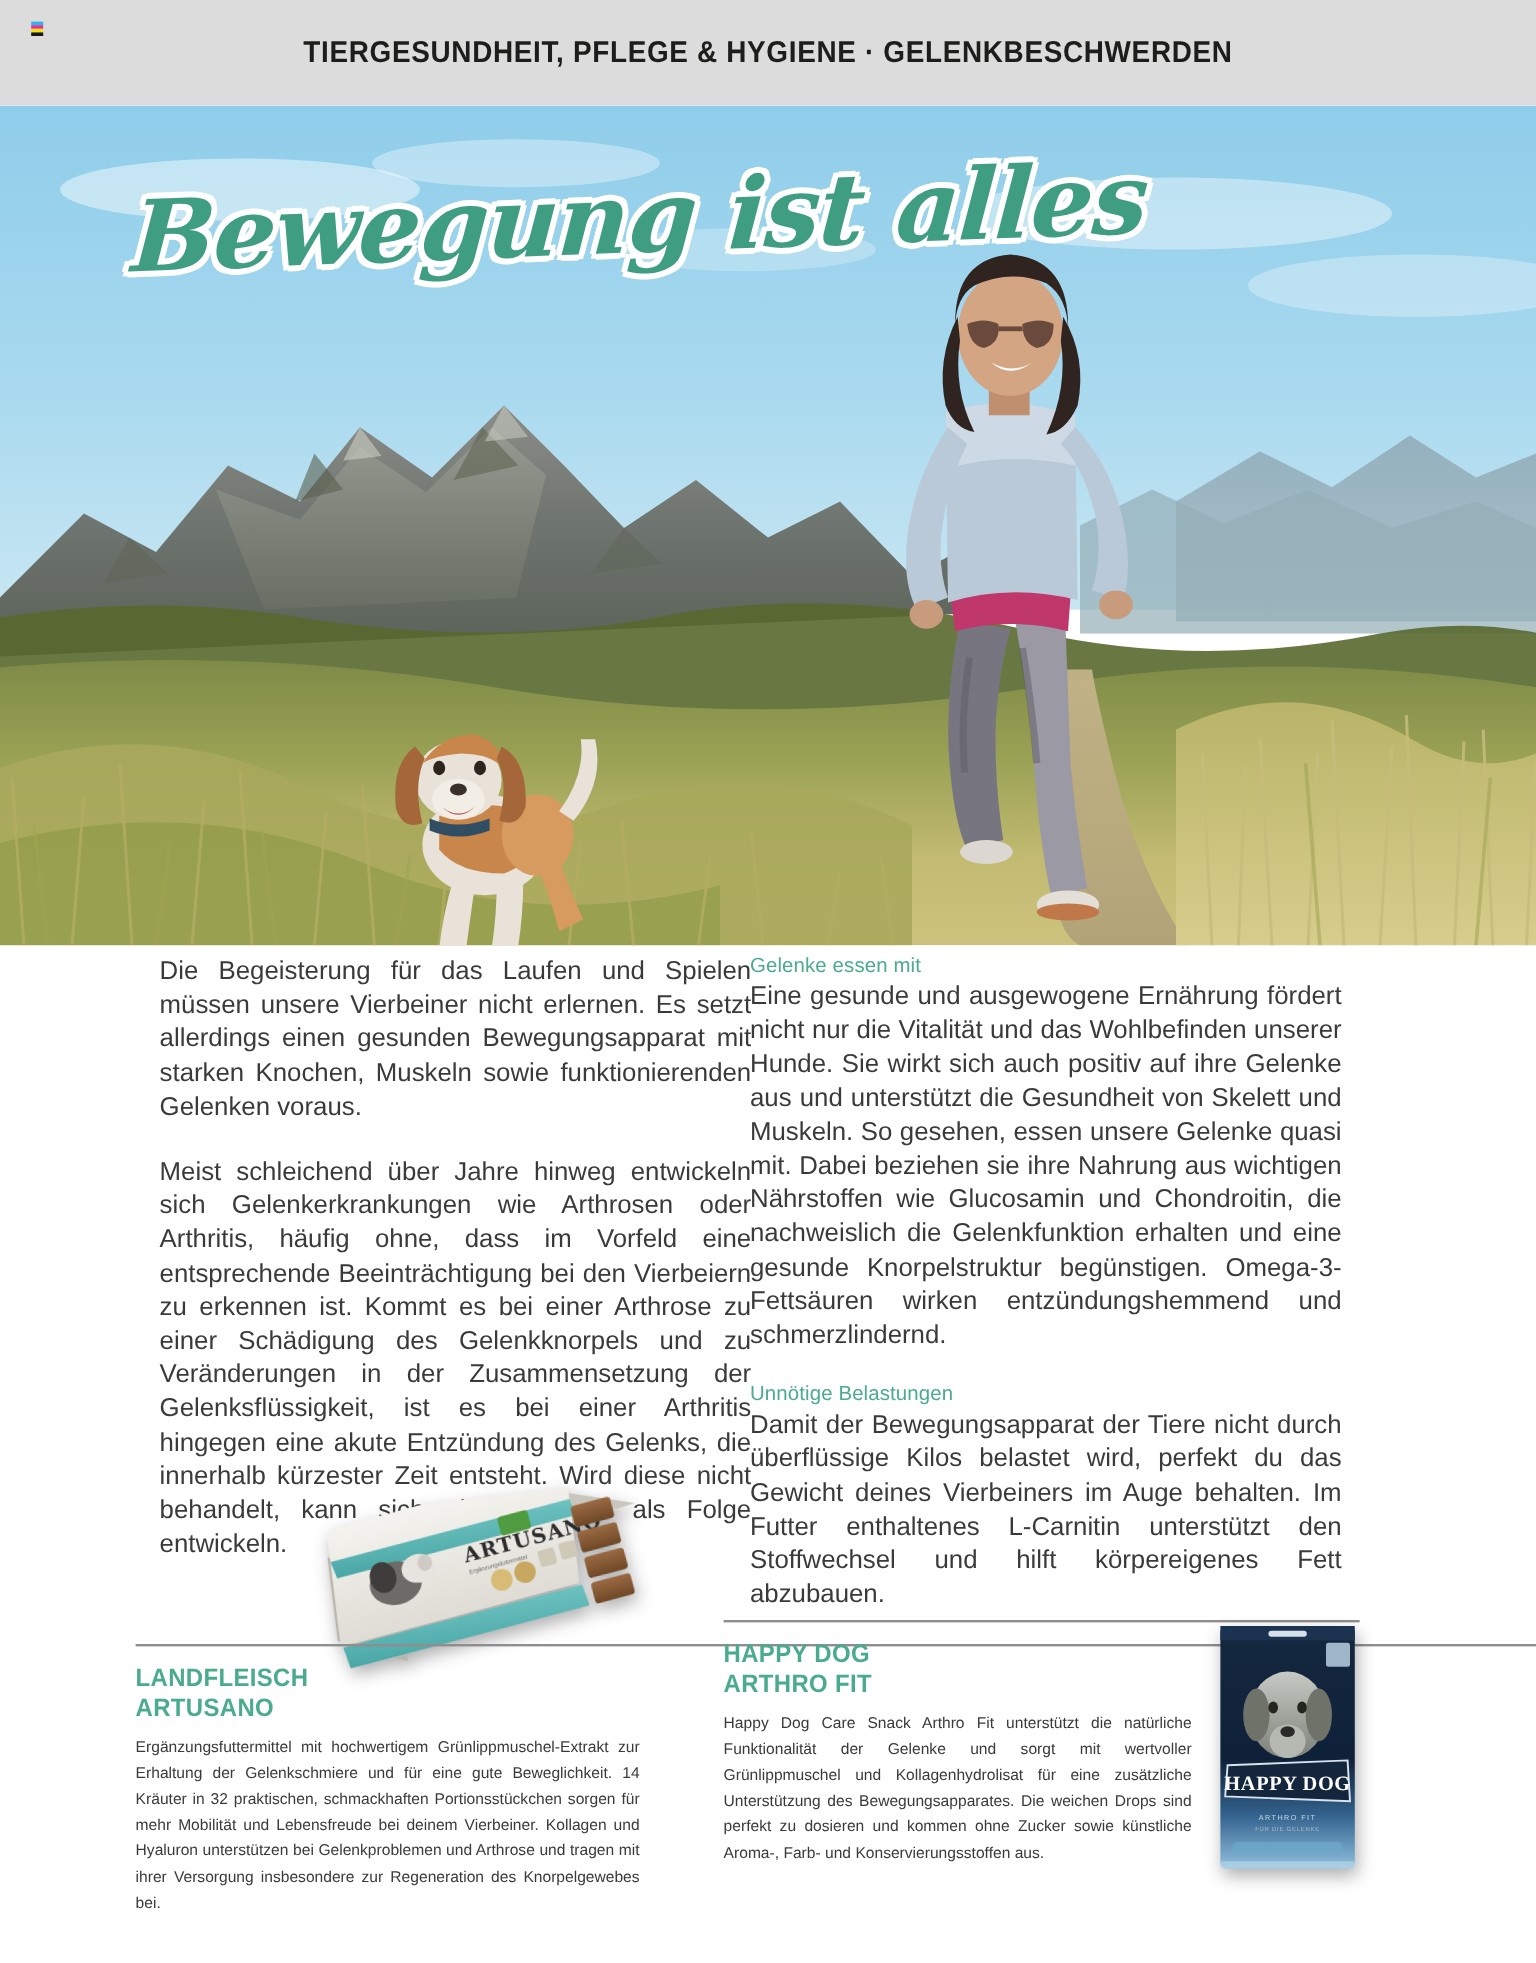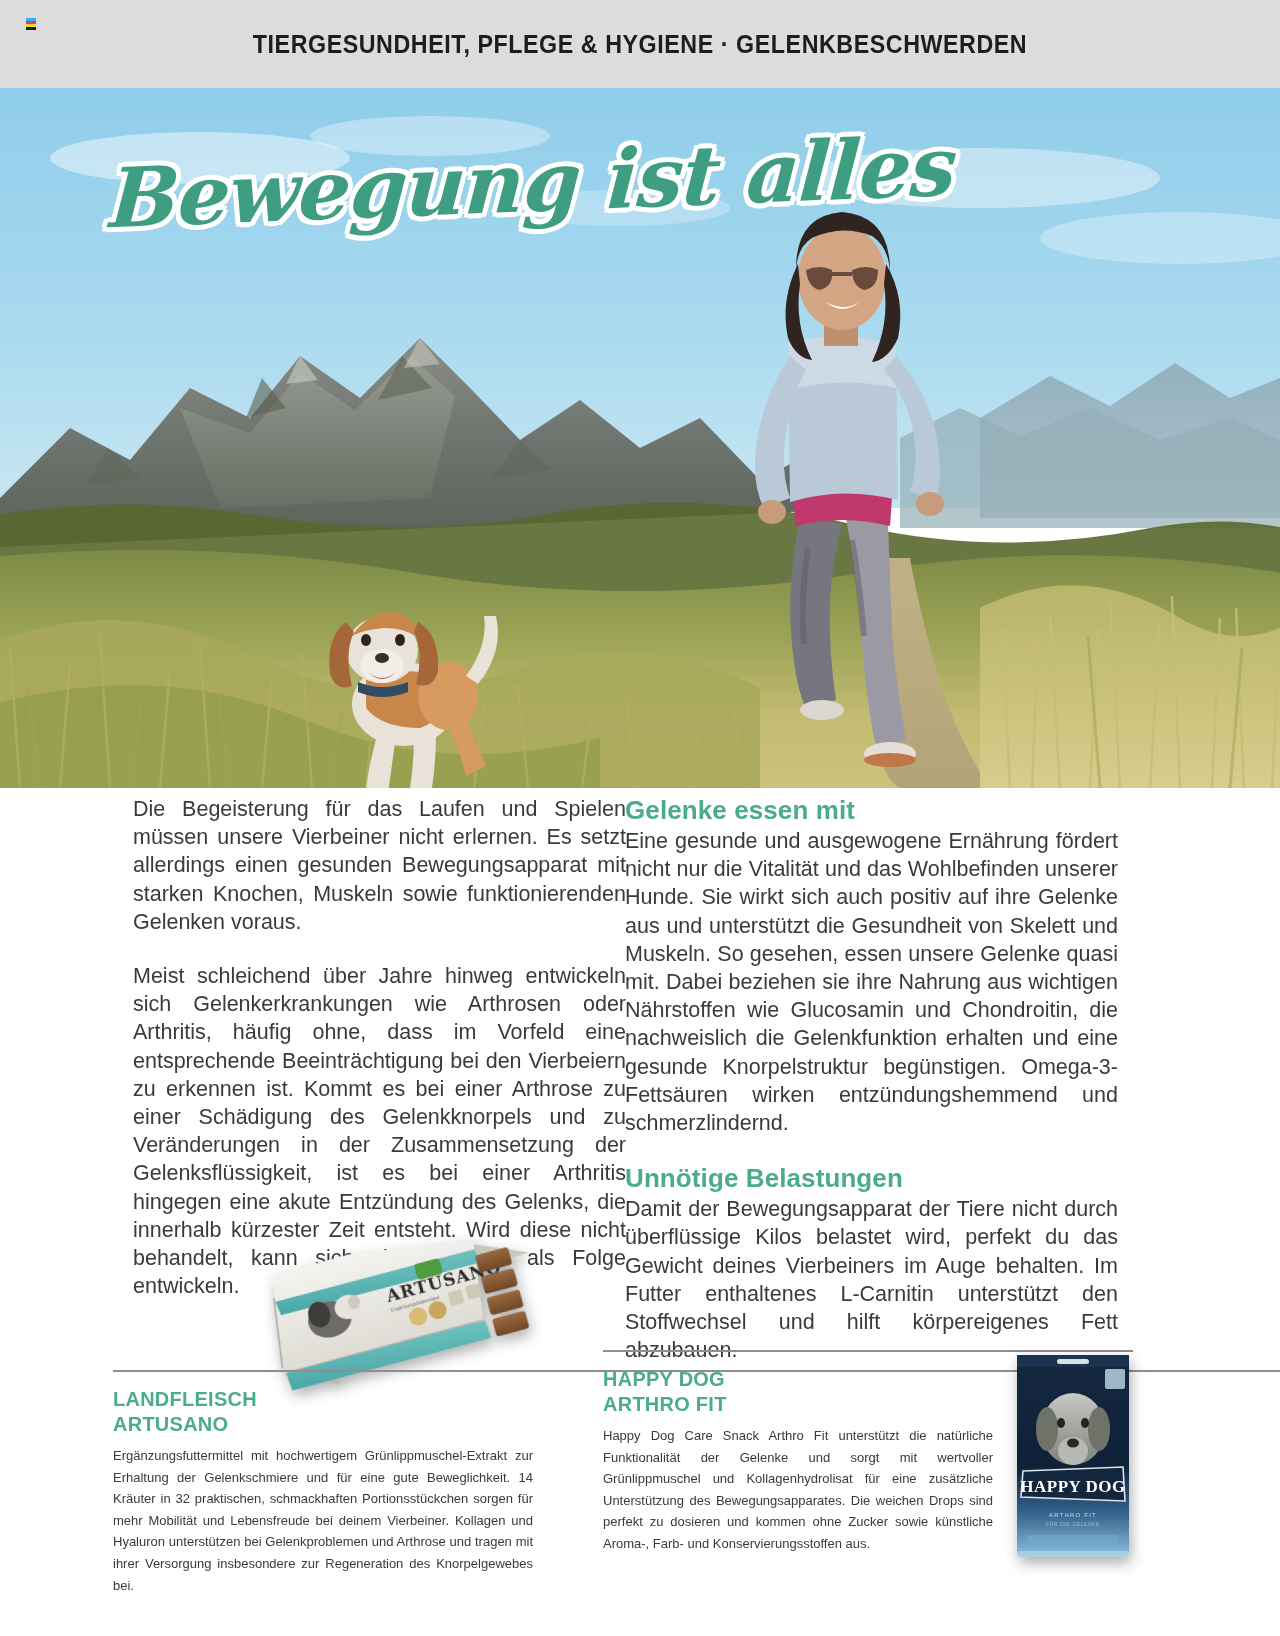--- a/index.html
+++ b/index.html
@@ -72,22 +72,22 @@
     margin:0 0 26px 0;
     font-size:21.5px;
     line-height:28.2px;
     color:#3a3a3a;
     text-align:justify;
     font-family:"Liberation Sans", sans-serif;
     hyphens:auto;
   }
   h3.sub{
     margin:0 0 1px 0;
-    font-size:26px;
-    font-weight:bold;
+    font-size:17px;
+    font-weight:normal;
     color:#4aab8e;
     font-family:"Liberation Sans", sans-serif;
     letter-spacing:.1px;
   }
 
   
   .product{
     position:absolute;
   }
   .prod-left{left:113px;top:1370px;width:420px;}

